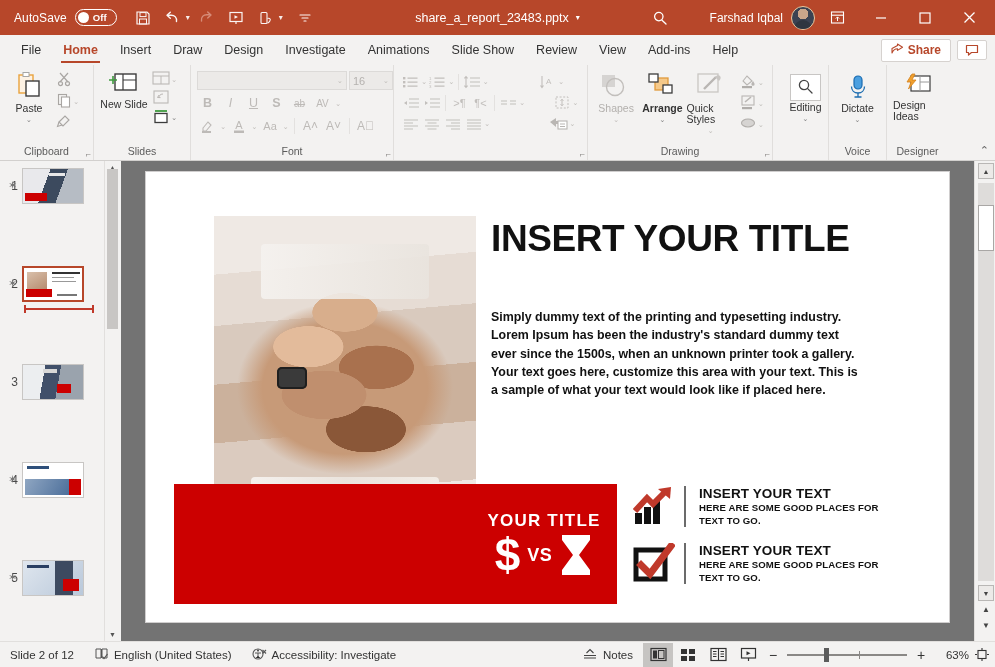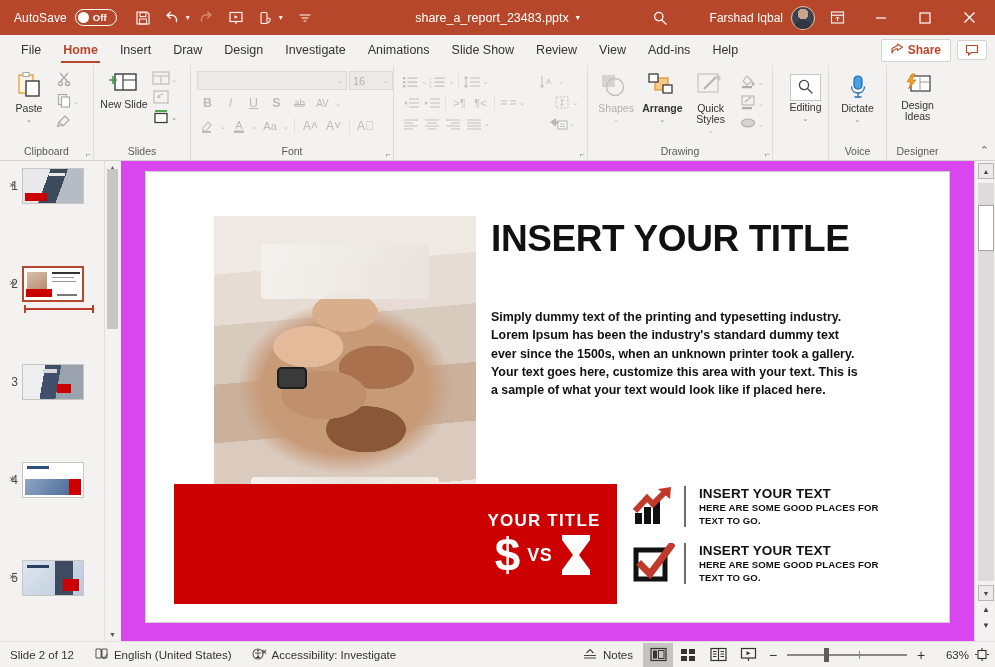--- a/index.html
+++ b/index.html
@@ -86,21 +86,21 @@
   .rgroup-body { flex:1; display:flex; align-items:flex-start; gap:2px; }
   .rgroup-label {
     height:16px; font-size:10.5px; color:#5b5b5b; text-align:center; line-height:14px;
     position:relative;
   }
   .dlg-launcher { position:absolute; right:2px; bottom:1px; font-size:9px; color:#8a8886; }
   .big-btn {
     width:46px; display:flex; flex-direction:column; align-items:center; gap:1px;
     font-size:10.5px; color:#333; padding-top:2px;
   }
-  .big-btn .cap { line-height:11px; text-align:center; }
+  .big-btn .cap { line-height:11px; text-align:left; }
   .sm-col { display:flex; flex-direction:column; gap:1px; }
   .sm-btn { display:flex; align-items:center; gap:1px; padding:1px 2px; color:#444; font-size:11px; }
   .sm-btn.dim { color:#b9b6b3; }
   .chev { font-size:7.5px; color:#888; }
   .chev.dim { color:#c3c0bd; }
   .fontrow { display:flex; gap:2px; align-items:center; margin-bottom:2px; }
   .fname-box, .fsize-box {
     height:19px; border:1px solid #dcdad8; background:#eceae8; display:flex; align-items:center;
     justify-content:space-between; padding:0 3px; font-size:11px; color:#b5b2af;
   }
@@ -145,21 +145,21 @@
   }
   .ts-track { position:absolute; top:14px; bottom:14px; left:1px; width:11px; background:#f3f2f1; }
   .ts-thumb { position:absolute; top:8px; left:1px; width:11px; height:160px; background:#c8c6c4; }
   .ts-arrow {
     position:absolute; left:1px; width:11px; height:13px; display:flex; align-items:center;
     justify-content:center; font-size:7px; color:#555; background:#f3f2f1;
   }
 
   
   .slidearea {
-    position:absolute; left:121px; top:0; right:21px; height:480px; background:#d946ef;
+    position:absolute; left:121px; top:0; right:21px; height:480px; background:#737373;
     display:flex; align-items:flex-start; justify-content:center;
   }
   .slide {
     position:relative; margin-top:10px; width:805px; height:452px; background:#fff;
     border:1px solid #d0cece; overflow:hidden;
   }
 
   
   .photo {
     position:absolute; left:68px; top:44px; width:262px; height:344px; overflow:hidden;

